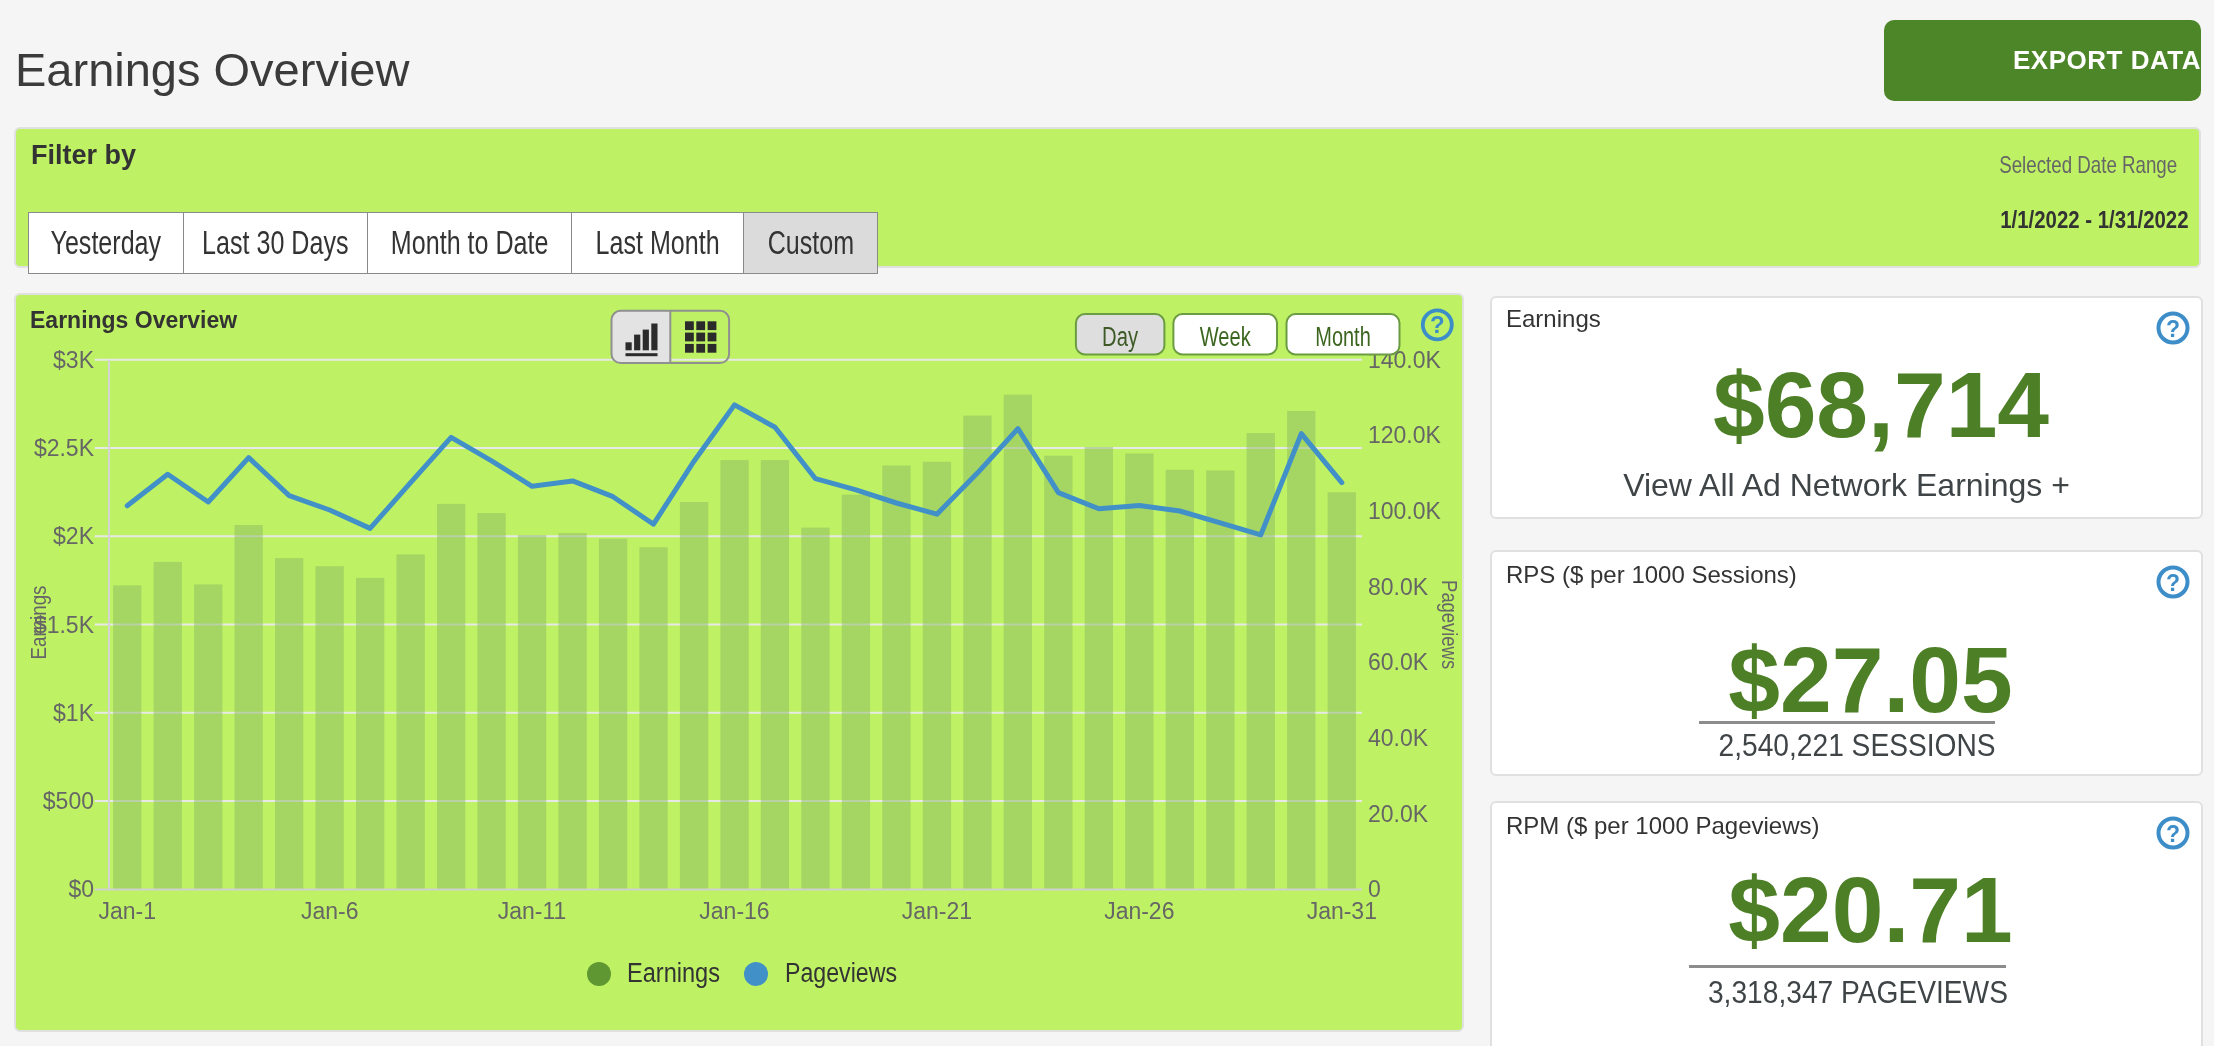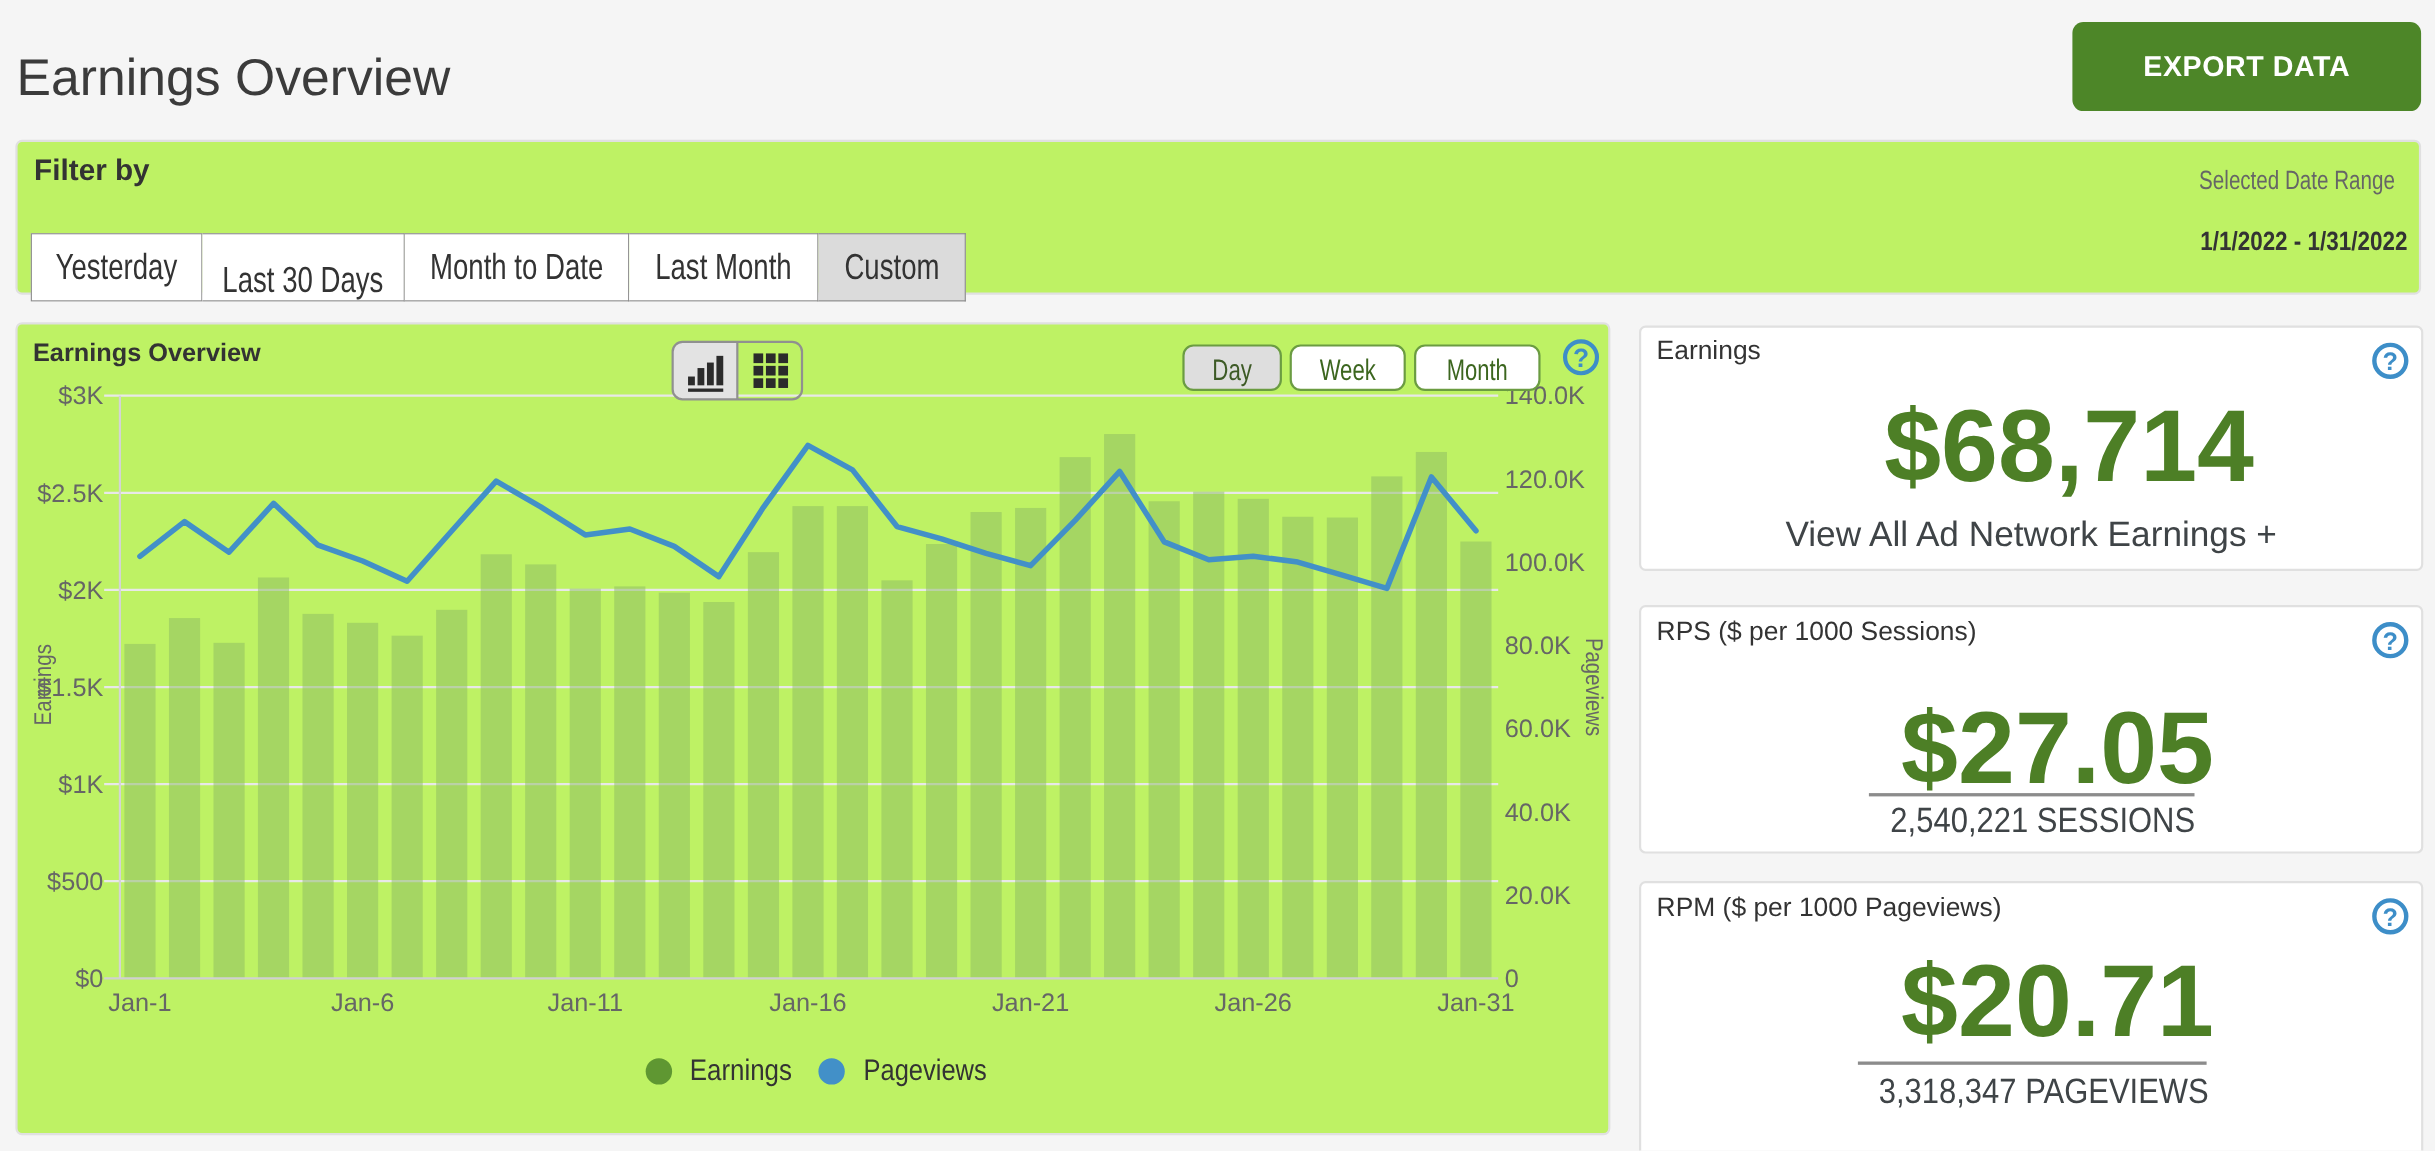--- a/index.html
+++ b/index.html
@@ -1,19 +1,19 @@
 <!DOCTYPE html>
 <html><head>
 <meta charset="utf-8">
 <style>
 * { margin:0; padding:0; box-sizing:border-box; }
 html,body { width:2214px; height:1046px; background:#f5f5f5; font-family:"Liberation Sans", sans-serif; position:relative; overflow:hidden; }
 .card { position:absolute; background:#bef264; border:2px solid #e0e0e0; border-radius:6px; }
 h1 { position:absolute; left:15px; top:42px; font-size:47px; font-weight:400; color:#3b3b3b; letter-spacing:0px; }
-#exportBtn { position:absolute; left:1884px; top:20px; width:317px; height:81px; background:#4d8628; border-radius:10px; color:#fff; font-size:26px; font-weight:700; text-align:center; line-height:80px; letter-spacing:0.5px; }
+#exportBtn { position:absolute; left:1884px; top:20px; width:317px; height:81px; background:#4d8628; border-radius:10px; color:#fff; font-size:26px; font-weight:700; text-align:right; line-height:80px; letter-spacing:0.5px; }
 #filterCard { left:14px; top:127px; width:2187px; height:141px; }
 #filterCard .lbl { position:absolute; left:15px; top:10px; font-size:27px; font-weight:700; color:#333; line-height:1.2; }
 .btnrow { position:absolute; left:12px; top:66px; height:62px; display:flex; }
 .fbtn { height:62px; border:1.5px solid #8a8a8a; border-left:none; font-size:33px; color:#333; display:flex; align-items:center; justify-content:center; background:#fff;margin-top:17px; }
 .fbtn > span { display:inline-block; transform:scaleX(0.76); transform-origin:center; white-space:nowrap; }
 .fbtn:first-child { border-left:1.5px solid #8a8a8a; }
 .fbtn.sel { background:#dbdbdb;justify-content:center; }
 .caret { display:inline-block; width:0; height:0; border-left:8.5px solid transparent; border-right:8.5px solid transparent; border-top:10.5px solid #333; margin-left:6px; }
 #dateRange1 { position:absolute; right:22px; top:22px; font-size:24px; color:#666; text-align:right; transform:scaleX(0.78); transform-origin:100% 50%; }
 #dateRange2 { position:absolute; right:10px; top:77px; font-size:24px; font-weight:700; color:#333; text-align:right; transform:scaleX(0.85); transform-origin:100% 50%; }
@@ -30,21 +30,21 @@
 <body>
 <h1>Earnings Overview</h1>
 <div id="exportBtn">EXPORT DATA</div>
 
 <div class="card" id="filterCard">
   <div class="lbl">Filter by</div>
   <div class="btnrow">
     <div class="fbtn" style="width:156px;">
         <span>Yesterday</span>
       </div>
-    <div class="fbtn" style="width:184px;align-items:flex-end;">
+    <div class="fbtn" style="width:184px;">
         <span>Last 30 Days</span>
       </div>
     <div class="fbtn" style="width:204px;">
         <span>Month to Date</span>
       </div>
     <div class="fbtn" style="width:172px;">
         <span>Last Month</span>
       </div>
     <div class="fbtn sel" style="width:134px;">
         <span>Custom</span>

